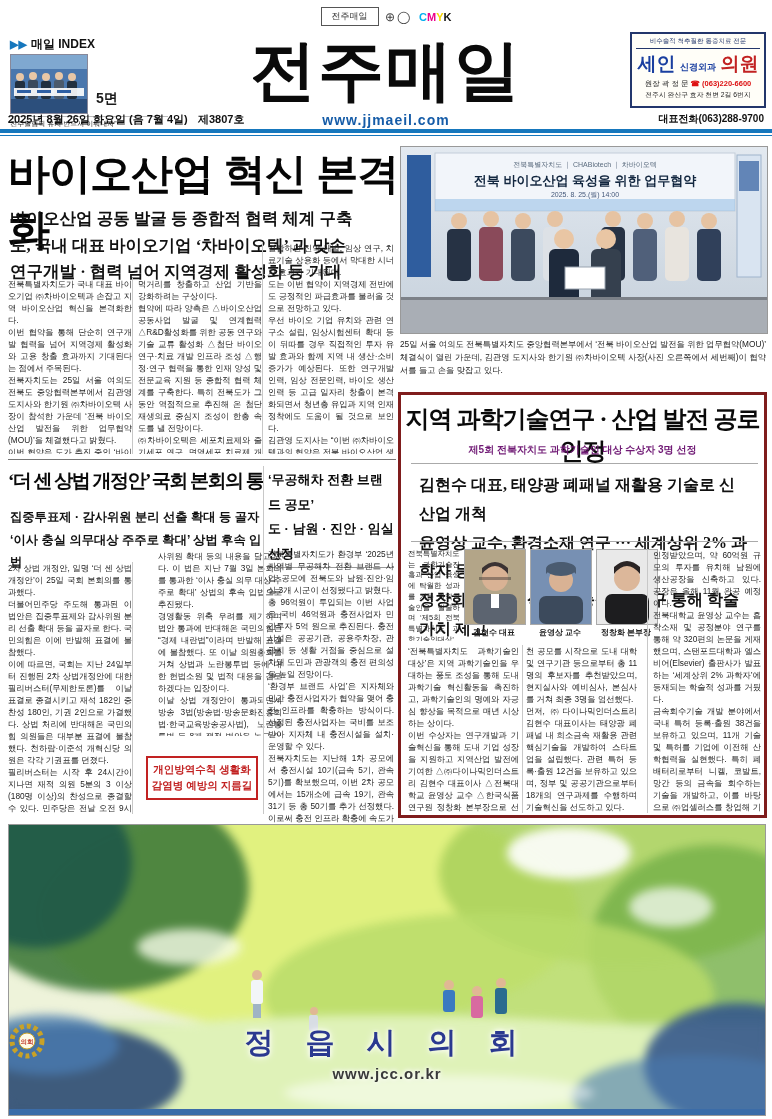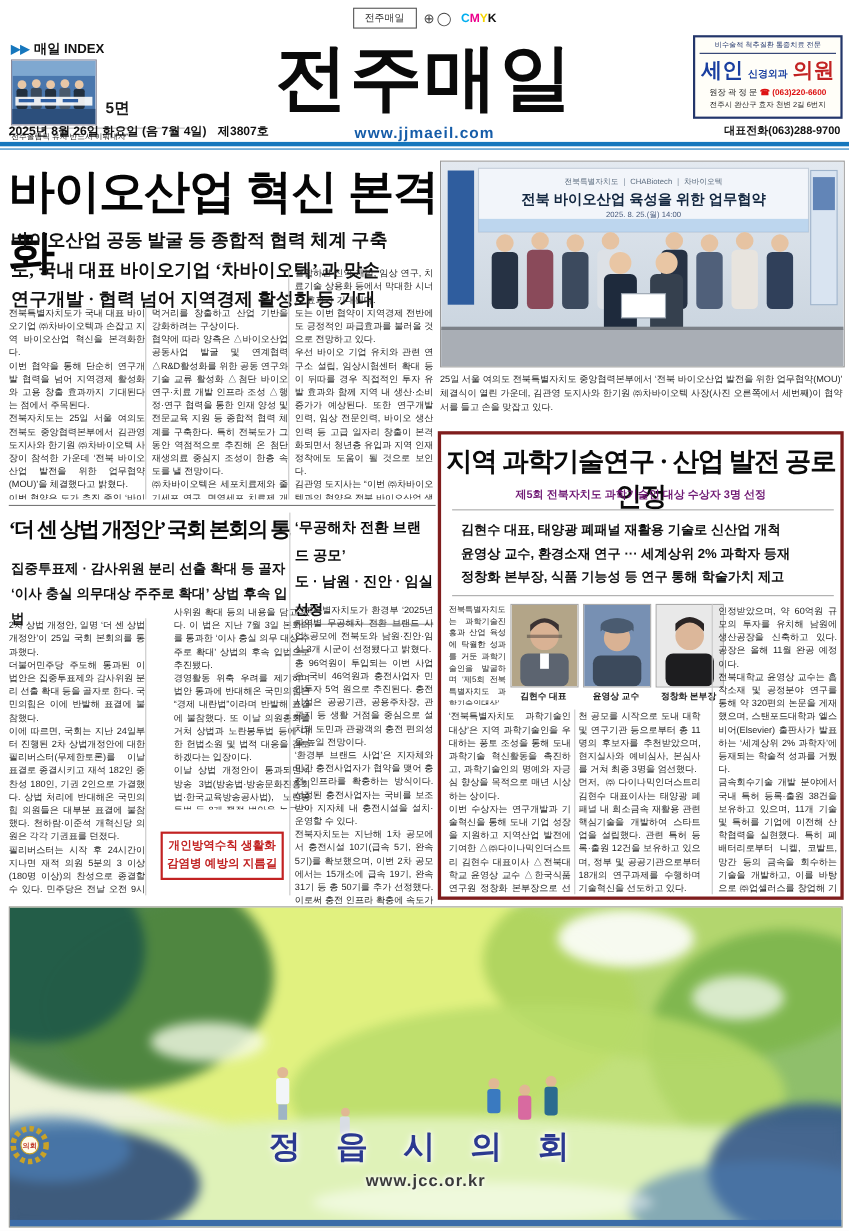--- a/index.html
+++ b/index.html
@@ -47,21 +47,21 @@
   .a1-col3{position:absolute;left:268px;top:242px;width:126px;height:212px;}
   .a1-photo{position:absolute;left:400px;top:146px;width:366px;height:186px;overflow:hidden;border:1px solid #999;}
   .a1-caption{position:absolute;left:400px;top:338px;width:366px;font-size:8.3px;line-height:1.55;color:#222;text-align:justify;}
   .a1-bottomrule{position:absolute;left:8px;top:459px;width:388px;height:1px;background:#777;}
   
   .a2-box{position:absolute;left:398px;top:392px;width:369px;height:426px;border:3px solid #7f1d1d;box-sizing:border-box;background:#fff;}
   .a2-headline{position:absolute;left:0;top:8px;width:100%;text-align:center;font-family:"Liberation Serif",serif;
                font-size:24px;font-weight:700;letter-spacing:-1px;color:#0a0a0a;}
   .a2-red{position:absolute;left:0;top:48px;width:100%;text-align:center;font-size:10px;font-weight:700;color:#701a75;}
   .a2-line1{position:absolute;left:10px;top:68px;width:347px;height:1px;background:#aaa;}
-  .a2-bullets{position:absolute;left:18px;top:76px;width:330px;font-size:12px;font-weight:700;color:#111;line-height:1.8;}
+  .a2-bullets{position:absolute;left:18px;top:76px;width:330px;font-size:16px;font-weight:700;color:#111;line-height:1.8;font-family:Liberation Serif, serif;}
   .a2-line2{position:absolute;left:10px;top:146px;width:347px;height:1px;background:#aaa;}
   .a2-intro{position:absolute;left:7px;top:154px;width:52px;height:92px;font-size:7.4px;}
   .a2-photo{position:absolute;top:154px;width:60px;height:74px;overflow:hidden;border:1px solid #aaa;}
   .a2-photo.p1{left:63px}.a2-photo.p2{left:129px}.a2-photo.p3{left:195px}
   .a2-pcap{position:absolute;top:232px;width:62px;text-align:center;font-size:8px;font-weight:700;color:#222;}
   .a2-pcap.p1{left:62px}.a2-pcap.p2{left:128px}.a2-pcap.p3{left:194px}
   .a2-col1{position:absolute;left:7px;top:250px;width:111px;height:168px;}
   .a2-col2{position:absolute;left:125px;top:250px;width:111px;height:168px;}
   .a2-col3{position:absolute;left:252px;top:154px;width:108px;height:264px;}
   

